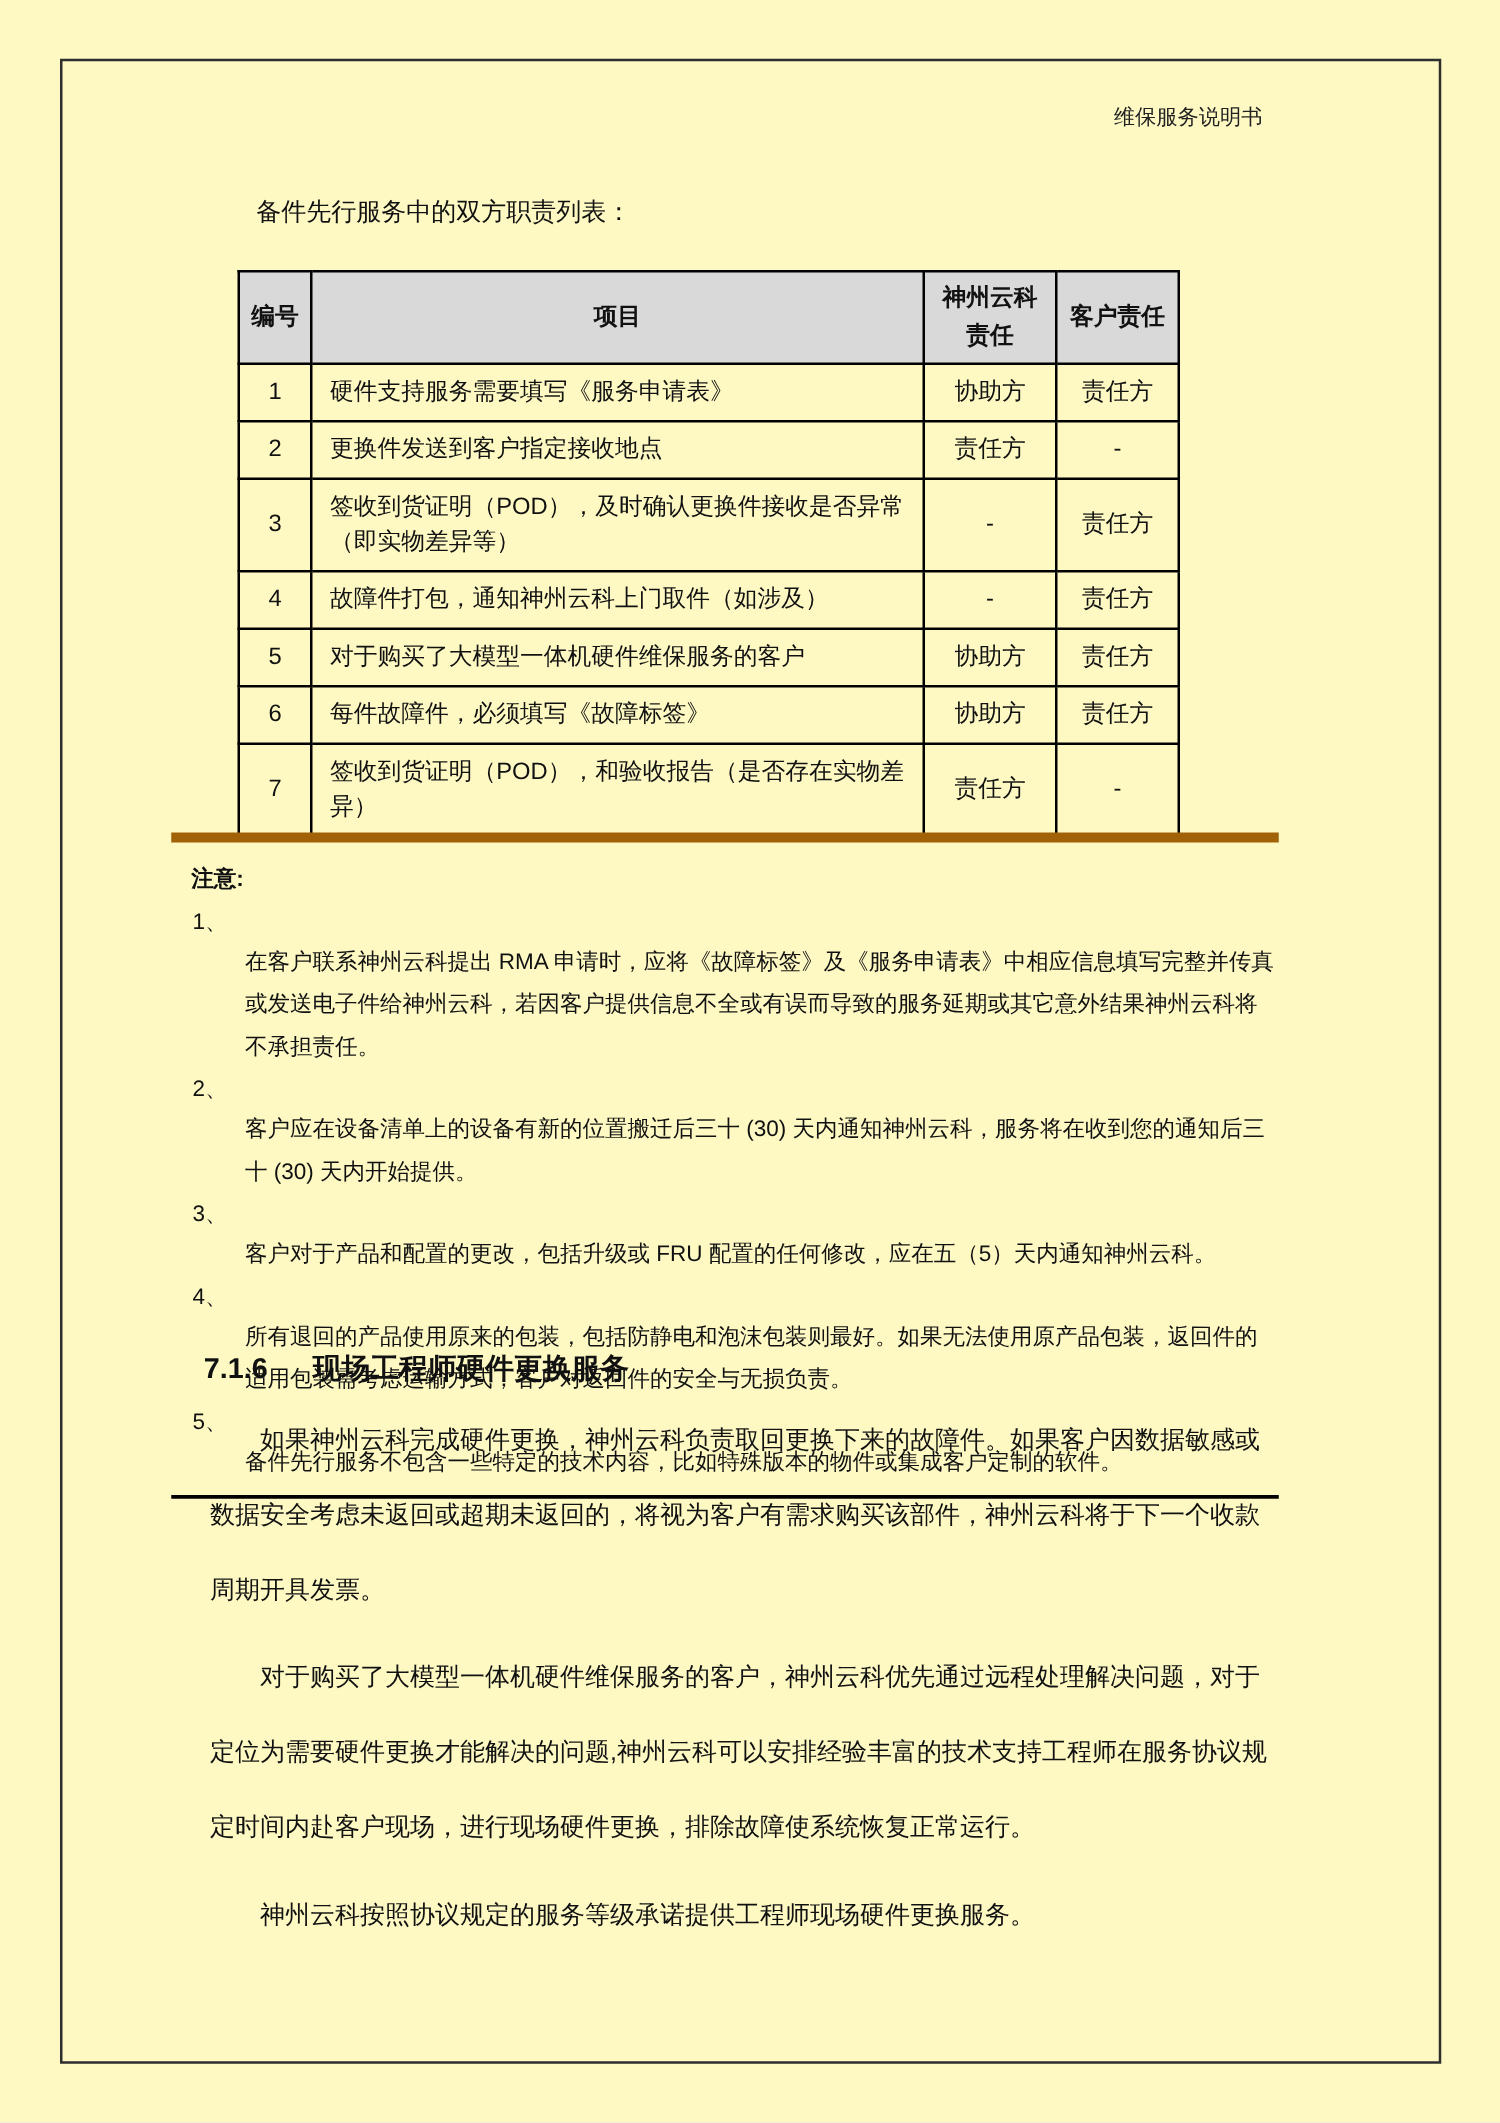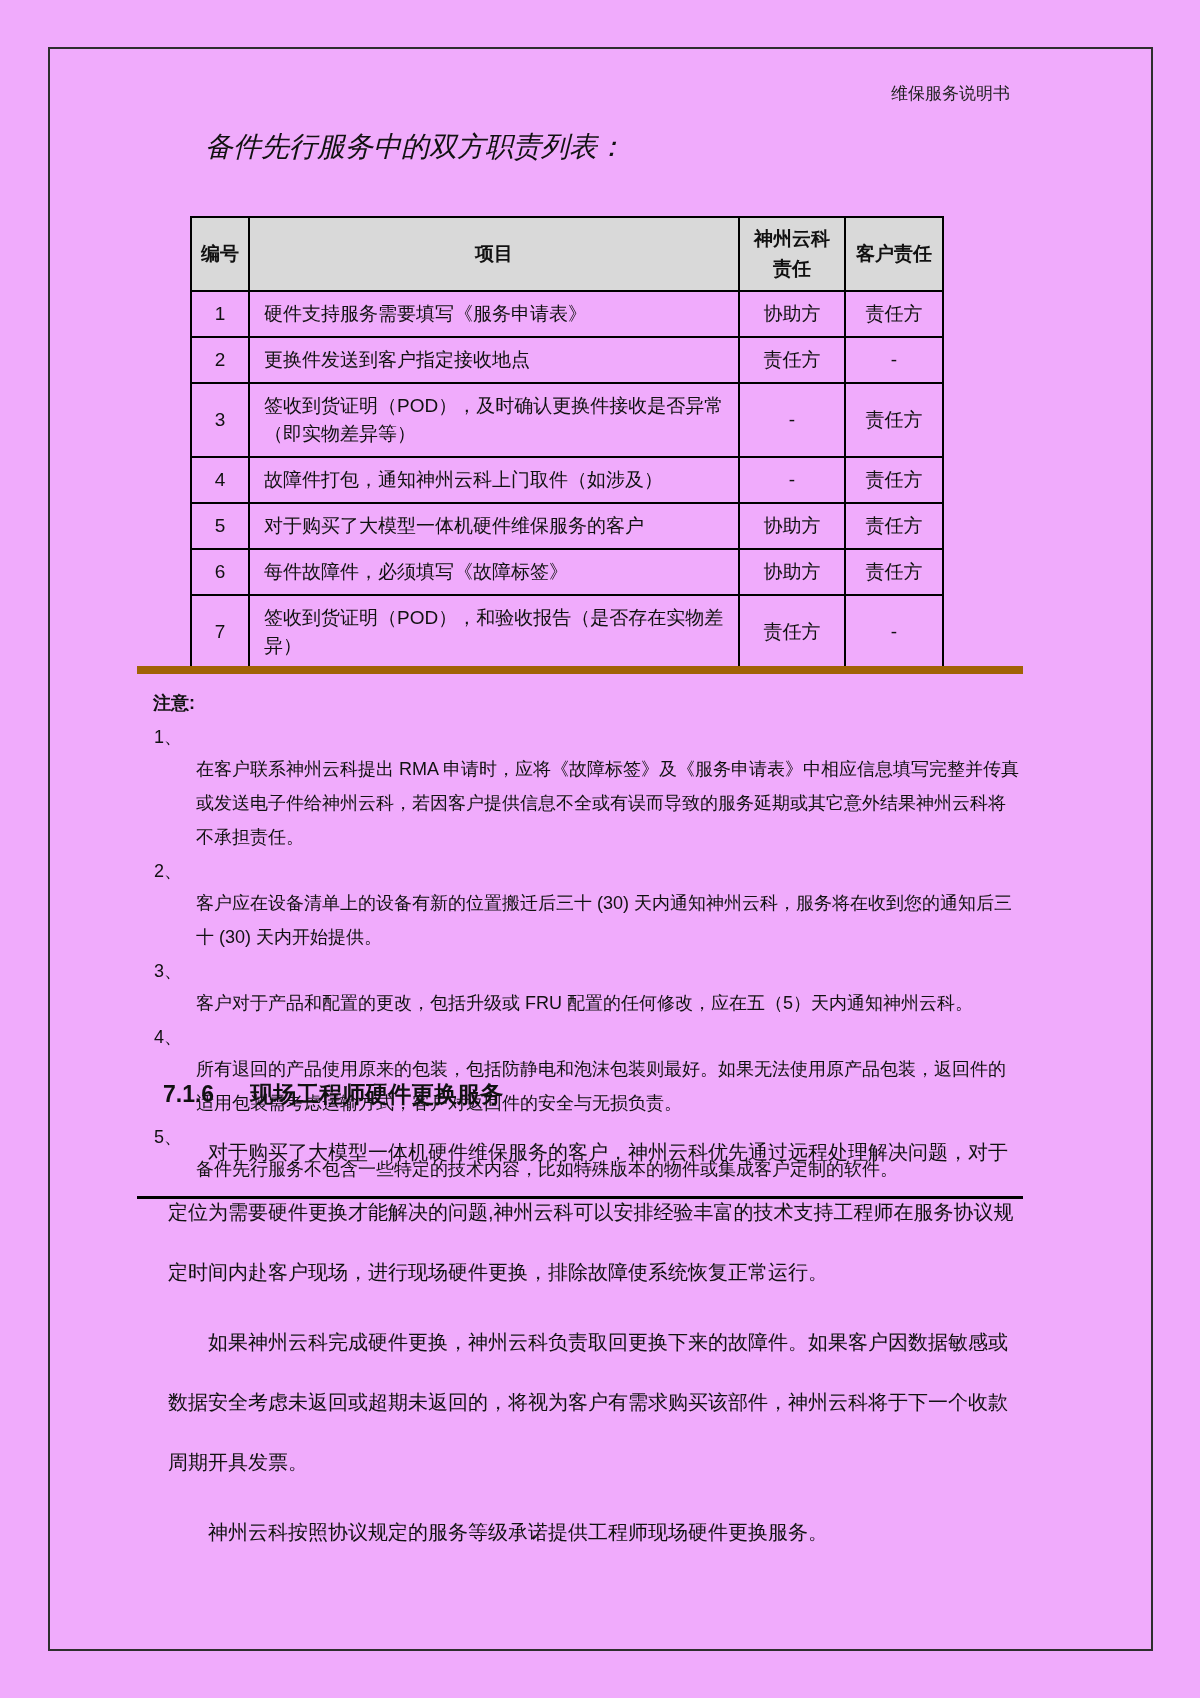--- a/index.html
+++ b/index.html
@@ -1,31 +1,31 @@
 <!DOCTYPE html>
 <html><head>
 <meta charset="utf-8">
 <style>
   html,body{margin:0;padding:0;background:#e8e8e8;}
   .page{
-    position:relative;width:1200px;height:1698px;background:#f0abfc;
+    position:relative;width:1200px;height:1698px;background:#fef9c3;
     margin:0 auto;color:#1a1a1a;font-family:"Liberation Sans",sans-serif;
     overflow:hidden;
   }
   .page-border{
     position:absolute;left:48px;top:47px;width:1101px;height:1600px;
     border:2px solid #2e2e2e;pointer-events:none;
   }
   .running-header{
     position:absolute;top:82px;right:190px;
     font-family:"Liberation Serif",serif;font-size:17px;color:#222;
   }
   .intro{
-    position:absolute;left:205px;top:128px;margin:0;
-    font-size:28px;color:#111;font-style:italic;
+    position:absolute;left:205px;top:156px;margin:0;
+    font-size:20px;color:#111;
   }
   table.resp{
     position:absolute;left:190px;top:216px;width:752px;
     border-collapse:collapse;table-layout:fixed;
   }
   table.resp th,table.resp td{
     border:2px solid #000;font-size:19px;color:#111;
     text-align:center;vertical-align:middle;
   }
   table.resp th{
@@ -158,18 +158,18 @@
       <span class="note-no">5、</span>
       <div class="note-text">备件先行服务不包含一些特定的技术内容，比如特殊版本的物件或集成客户定制的软件。</div>
     </div>
   </div>
 
   <h2 class="section-heading">
     <span class="section-number">7.1.6</span><span>现场工程师硬件更换服务</span>
   </h2>
 
   <div class="para-block">
+    <p>如果神州云科完成硬件更换，神州云科负责取回更换下来的故障件。如果客户因数据敏感或数据安全考虑未返回或超期未返回的，将视为客户有需求购买该部件，神州云科将于下一个收款周期开具发票。</p>
     <p>对于购买了大模型一体机硬件维保服务的客户，神州云科优先通过远程处理解决问题，对于定位为需要硬件更换才能解决的问题,神州云科可以安排经验丰富的技术支持工程师在服务协议规定时间内赴客户现场，进行现场硬件更换，排除故障使系统恢复正常运行。</p>
-    <p>如果神州云科完成硬件更换，神州云科负责取回更换下来的故障件。如果客户因数据敏感或数据安全考虑未返回或超期未返回的，将视为客户有需求购买该部件，神州云科将于下一个收款周期开具发票。</p>
     <p>神州云科按照协议规定的服务等级承诺提供工程师现场硬件更换服务。</p>
   </div>
 
 </div>
 
 </body></html>

